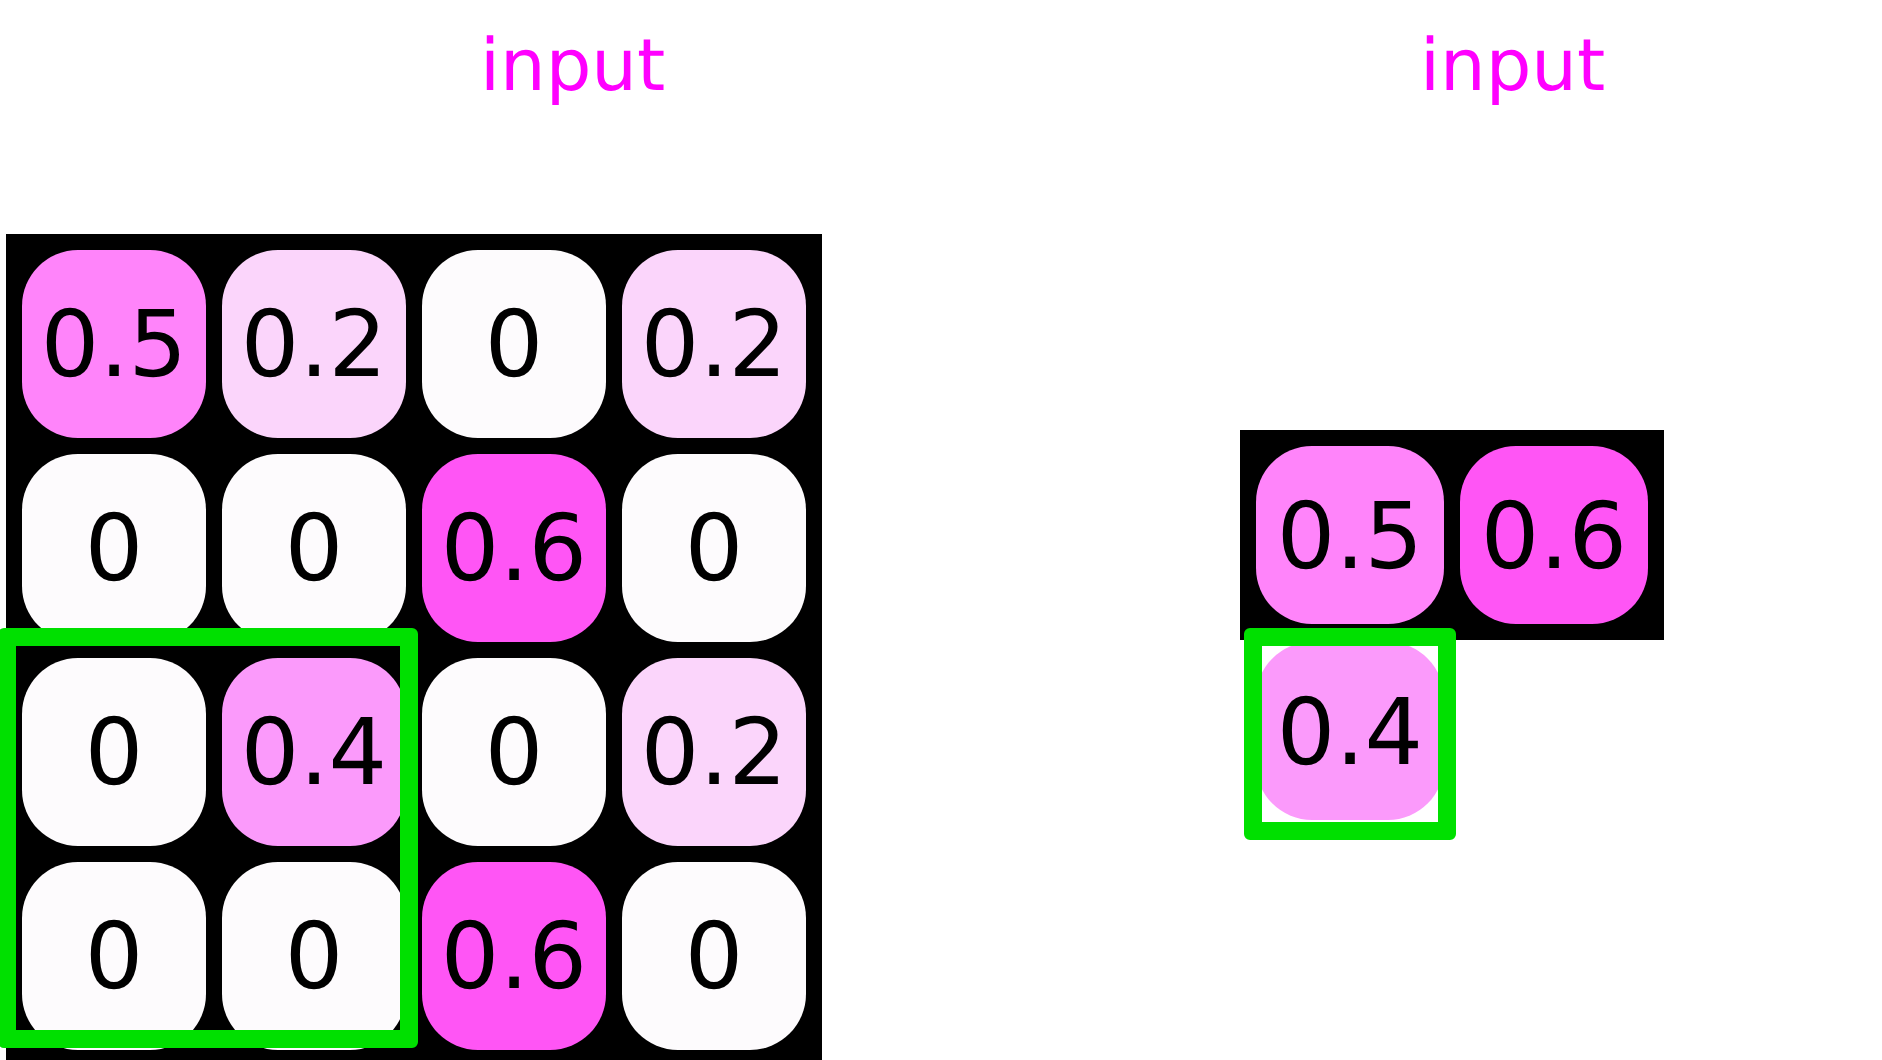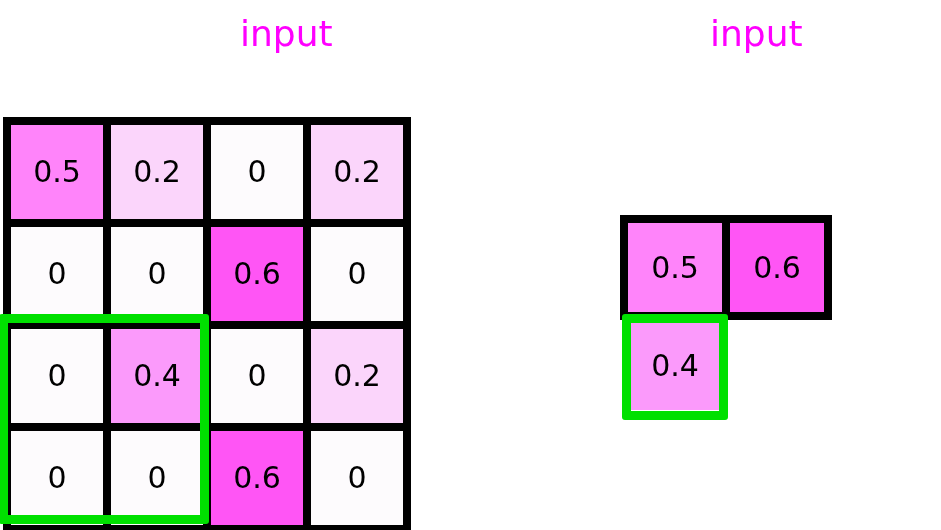--- a/index.html
+++ b/index.html
@@ -32,25 +32,26 @@
     background: #000000;
   }
   .row {
     display: flex;
   }
   .cell {
     box-sizing: border-box;
     display: flex;
     align-items: center;
     justify-content: center;
-    font-size: 30px;
+    font-size: 46px;
     color: #000000;
     line-height: 1;
     background: #fdfbfd;
     position: relative;
+    border-radius: 28px;
   }
 
   
   #input-grid {
     left: 3px;
     top: 117px;
     width: 408px;
     height: 420px;
     padding: 8px;
   }

